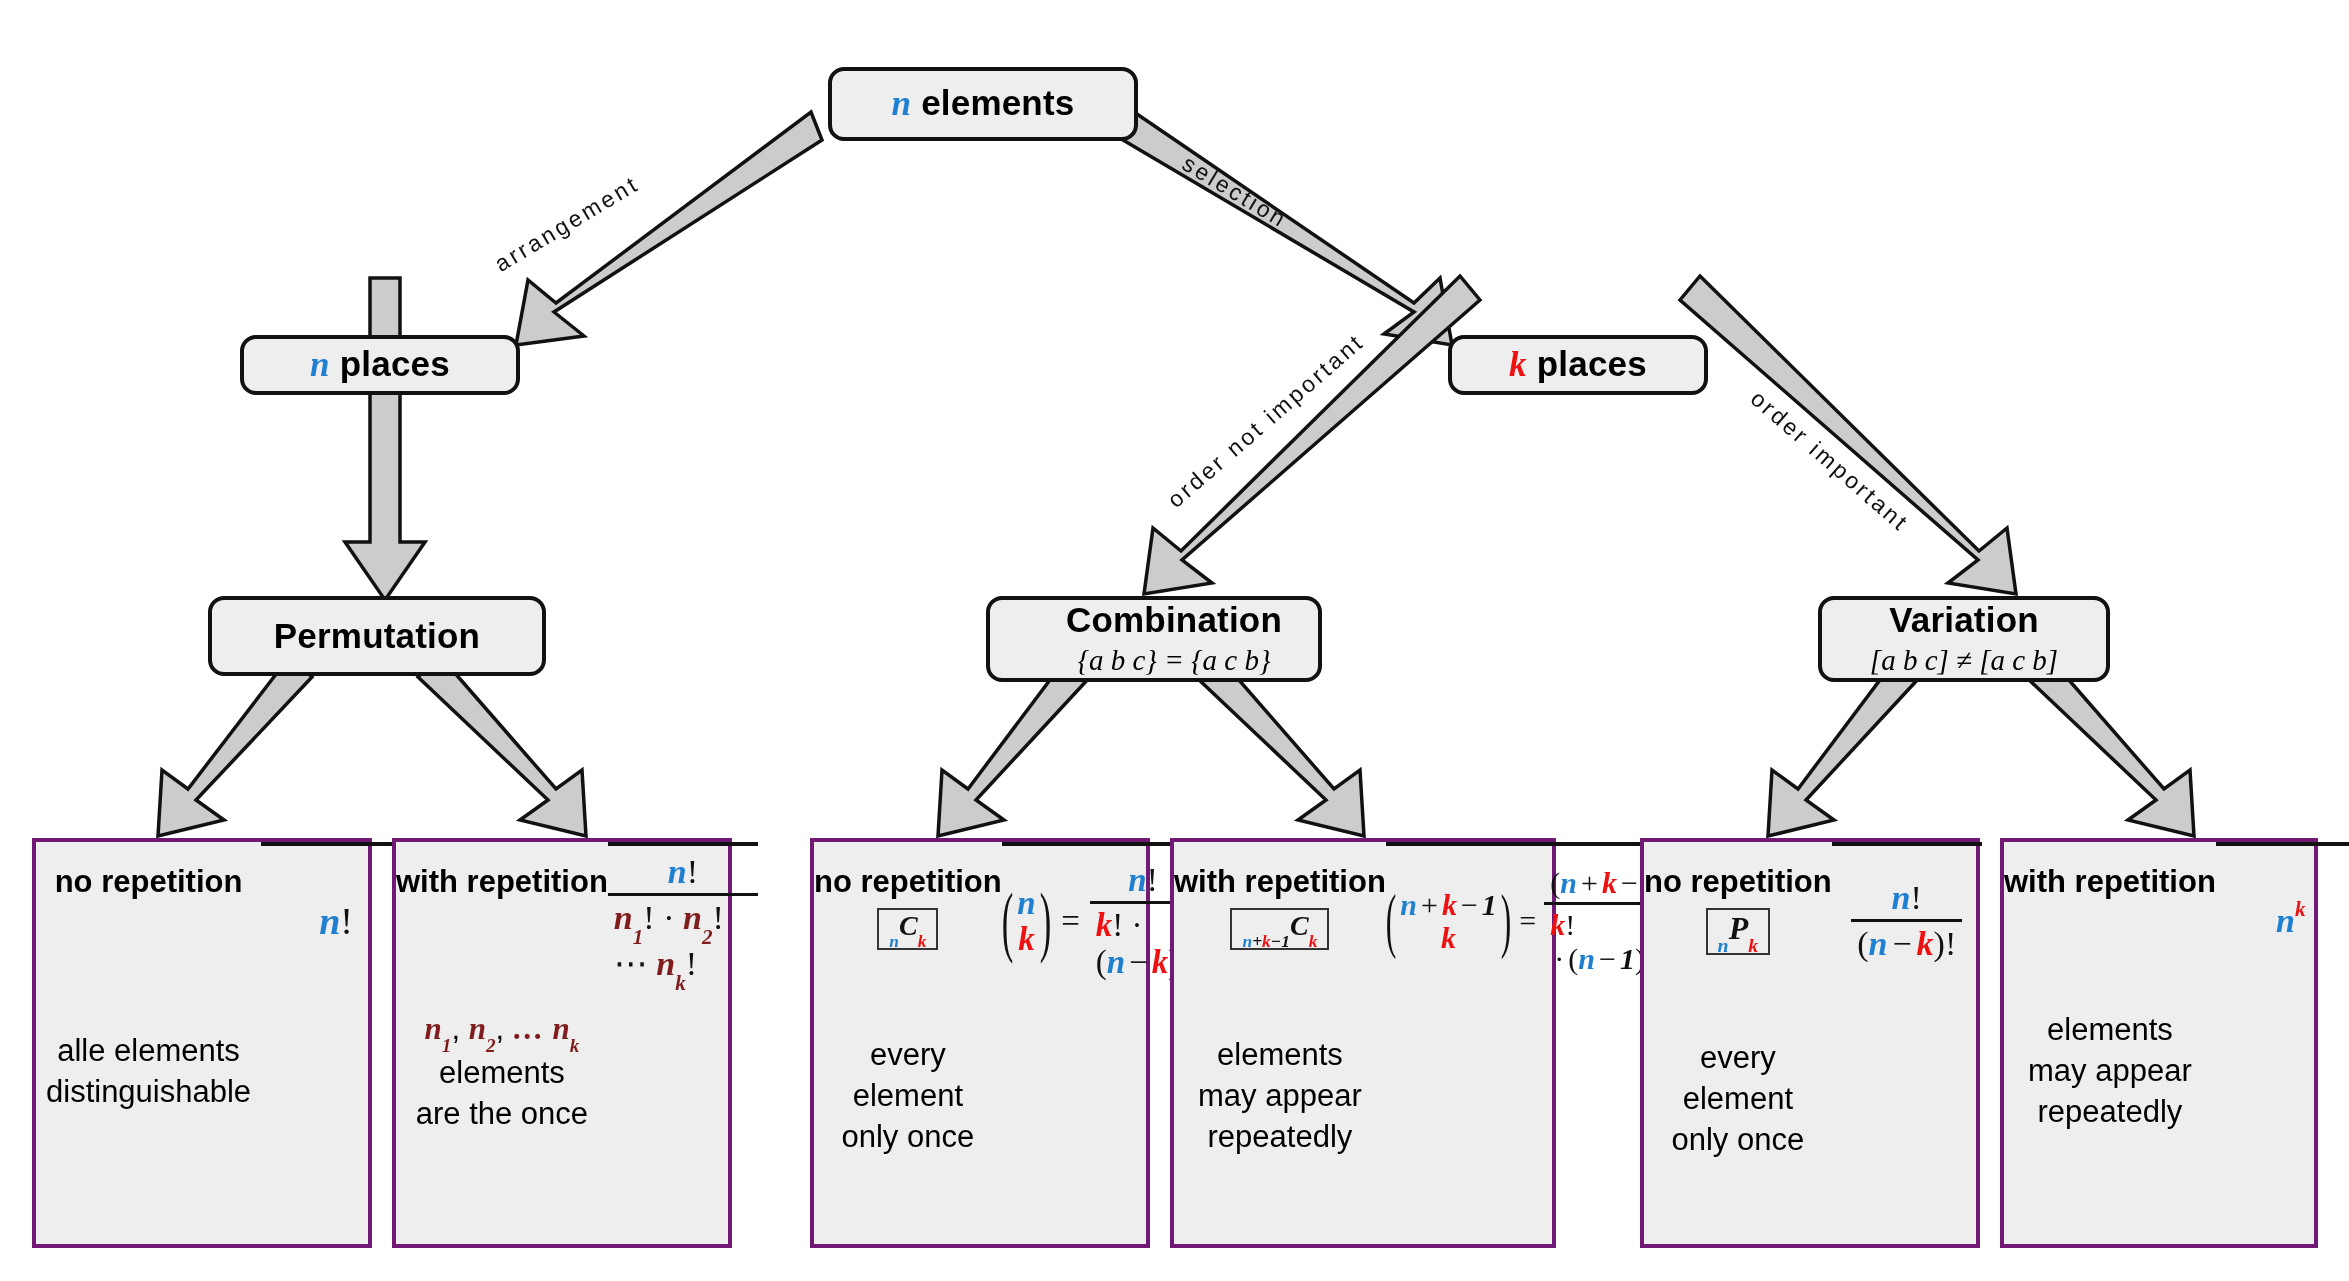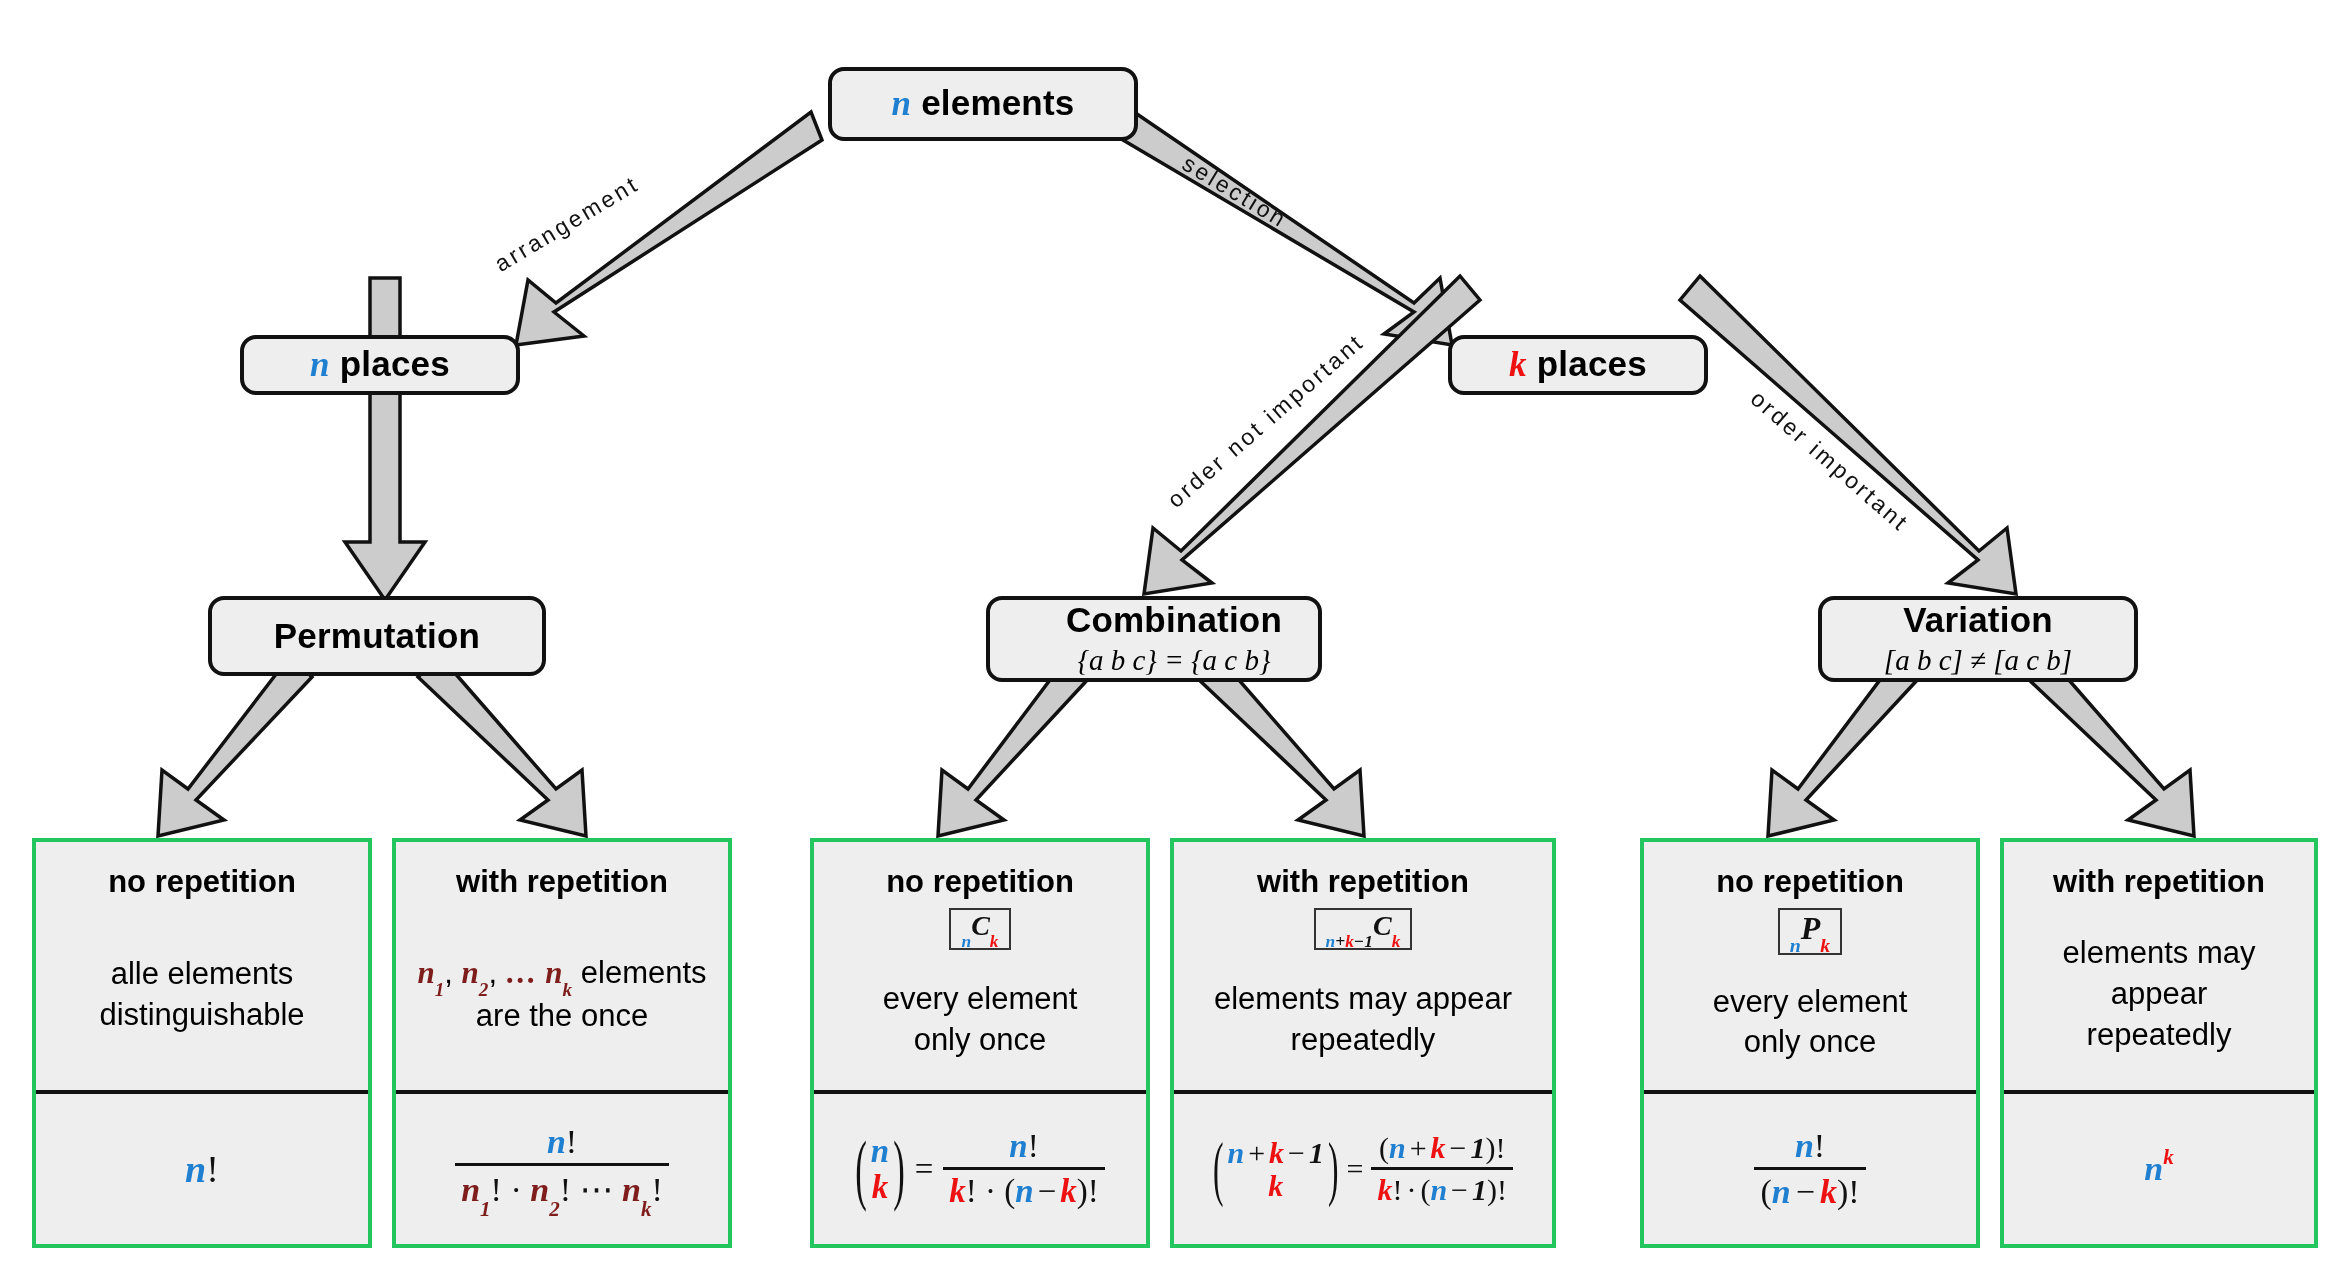--- a/index.html
+++ b/index.html
@@ -50,22 +50,22 @@
     color:#111;
     z-index:6;
     transform-origin:left center;
   }
 
   
   .card{
     position:absolute;
     box-sizing:border-box;
     background:#eeeeee;
-    border:4px solid #22c55e;
-    display:flex;flex-direction:column;
+    border:4px solid #701a75;
+    display:flex;flex-direction:row;
     z-index:5;
   }
   .card .top{
     flex:1 1 auto;
     display:flex;flex-direction:column;
     align-items:center;
     padding-top:22px;
     box-sizing:border-box;
   }
   .card .hdr{
@@ -161,21 +161,21 @@
 
   <div class="node" style="left:208px;top:596px;width:338px;height:80px;">
     <div class="t1">Permutation</div>
   </div>
 
   <div class="node" style="left:986px;top:596px;width:336px;height:86px;padding-left:40px;">
     <div class="t1">Combination</div>
     <div class="t2">{a b c} = {a c b}</div>
   </div>
 
-  <div class="node" style="left:1818px;top:596px;width:320px;height:86px;">
+  <div class="node" style="left:1818px;top:596px;width:292px;height:86px;">
     <div class="t1">Variation</div>
     <div class="t2">[a b c] ≠ [a c b]</div>
   </div>
 
   <div class="elabel" style="left:574px;top:222px;transform:rotate(-31deg) translate(-50%,-50%);">arrangement</div>
 
   <div class="elabel" style="left:1228px;top:190px;transform:rotate(31deg) translate(-50%,-50%);">selection</div>
 
   <div class="elabel" style="left:1180px;top:500px;transform:rotate(-41deg) translate(0,-50%);">order not important</div>
 

